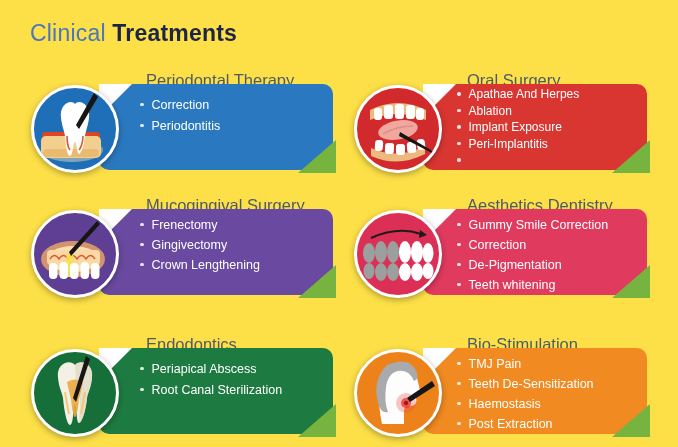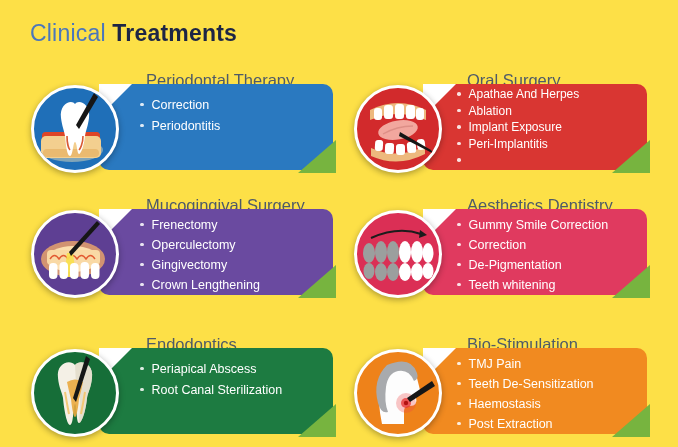--- a/index.html
+++ b/index.html
@@ -123,21 +123,20 @@
         <polygon points="74,62 77,66 42,48 43,44" fill="#161616"></polygon>
       </svg>
     </div>
   </section>
 
   <section class="card r2 cl" style="--card-color: #6a4aa0; --circle-color: #5e3f93;">
     <h2 class="card-title">Mucogingival Surgery</h2>
     <div class="card-body">
       <ul class="items items-4">
         <li><span class="dot"></span><span>Frenectomy</span></li>
-        <li><span class="dot"></span><span>Operculectomy</span></li>
         <li><span class="dot"></span><span>Gingivectomy</span></li>
         <li><span class="dot"></span><span>Crown Lengthening</span></li>
       </ul>
       <span class="corner-tri"></span>
     </div>
     <div class="icon-circle">
       <svg viewBox="0 0 82 82">
         <ellipse cx="39" cy="46" rx="32" ry="18" fill="#f9b066" opacity=".75"></ellipse>
         <ellipse cx="39" cy="46" rx="26" ry="13" fill="#fddfae"></ellipse>
         <rect x="13" y="37" width="53" height="15" rx="4" fill="#f9d9a5"></rect>

